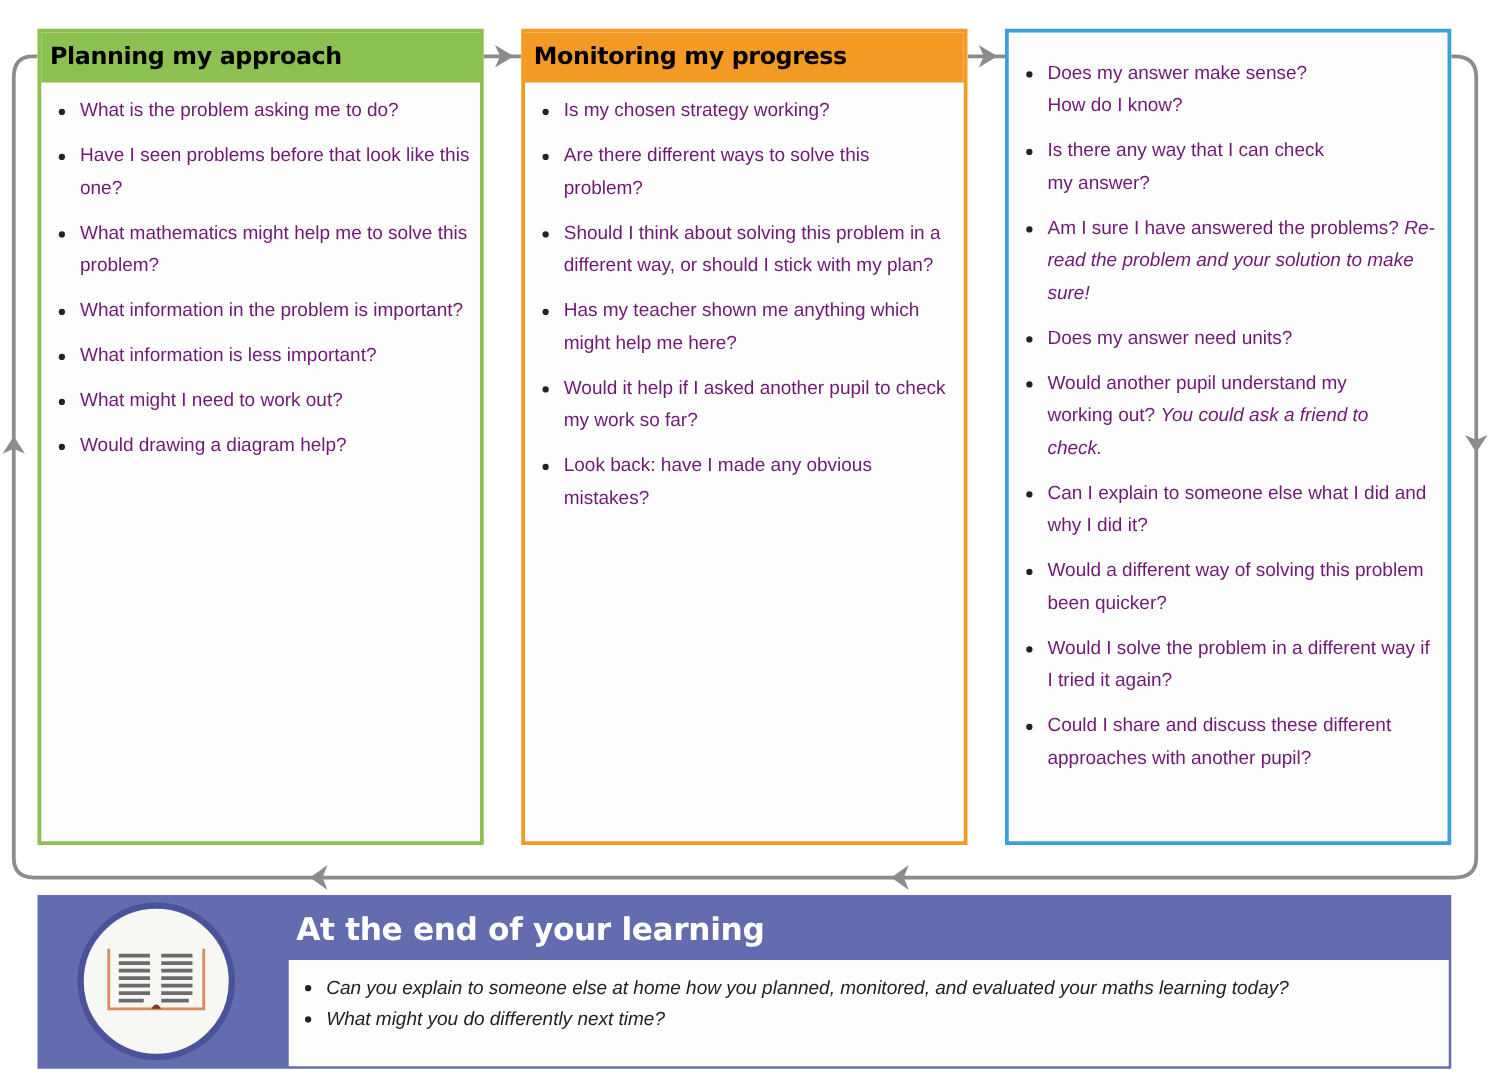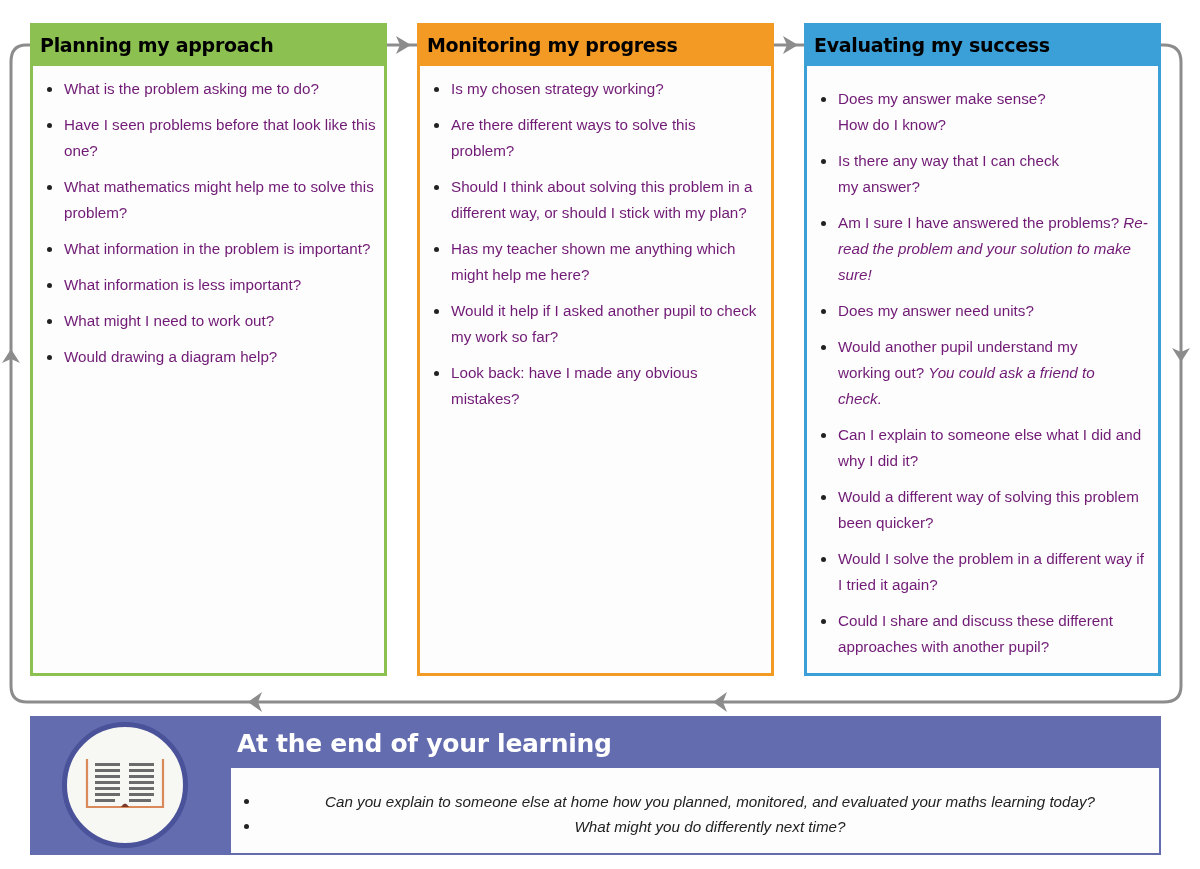--- a/index.html
+++ b/index.html
@@ -62,22 +62,21 @@
     }
     #end-title {
       position: absolute; left: 207px; top: 13px;
       font-family: "DejaVu Sans", sans-serif;
       font-weight: bold; font-size: 25px; color: #fff; letter-spacing: -0.3px;
     }
     #end-body {
       position: absolute; left: 201px; top: 52px;
       width: 928px; height: 85px;
       background: #fdfdfd;
-      padding-top: 21px;
-      text-align: center;
+      padding-top: 10px;
     }
     #end-body li {
       position: relative;
       list-style: none;
       padding-left: 30px;
       font-style: italic;
       font-size: 15.2px;
       line-height: 25px;
       color: #222;
     }
@@ -140,21 +139,20 @@
     <li>Is my chosen strategy working?</li>
     <li>Are there different ways to solve this problem?</li>
     <li>Should I think about solving this problem in a different way, or should I stick with my plan?</li>
     <li>Has my teacher shown me anything which might help me here?</li>
     <li>Would it help if I asked another pupil to check my work so far?</li>
     <li>Look back: have I made any obvious mistakes?</li>
   </ul>
 </section>
 
 <section class="panel" id="panel-evaluating">
-  <div class="panel-header">Evaluating my success</div>
   <ul>
     <li>
       <span>Does my answer make sense?</span><br>
       <span>How do I know?</span>
     </li>
     <li>
       <span>Is there any way that I can check</span><br>
       <span>my answer?</span>
     </li>
     <li>

